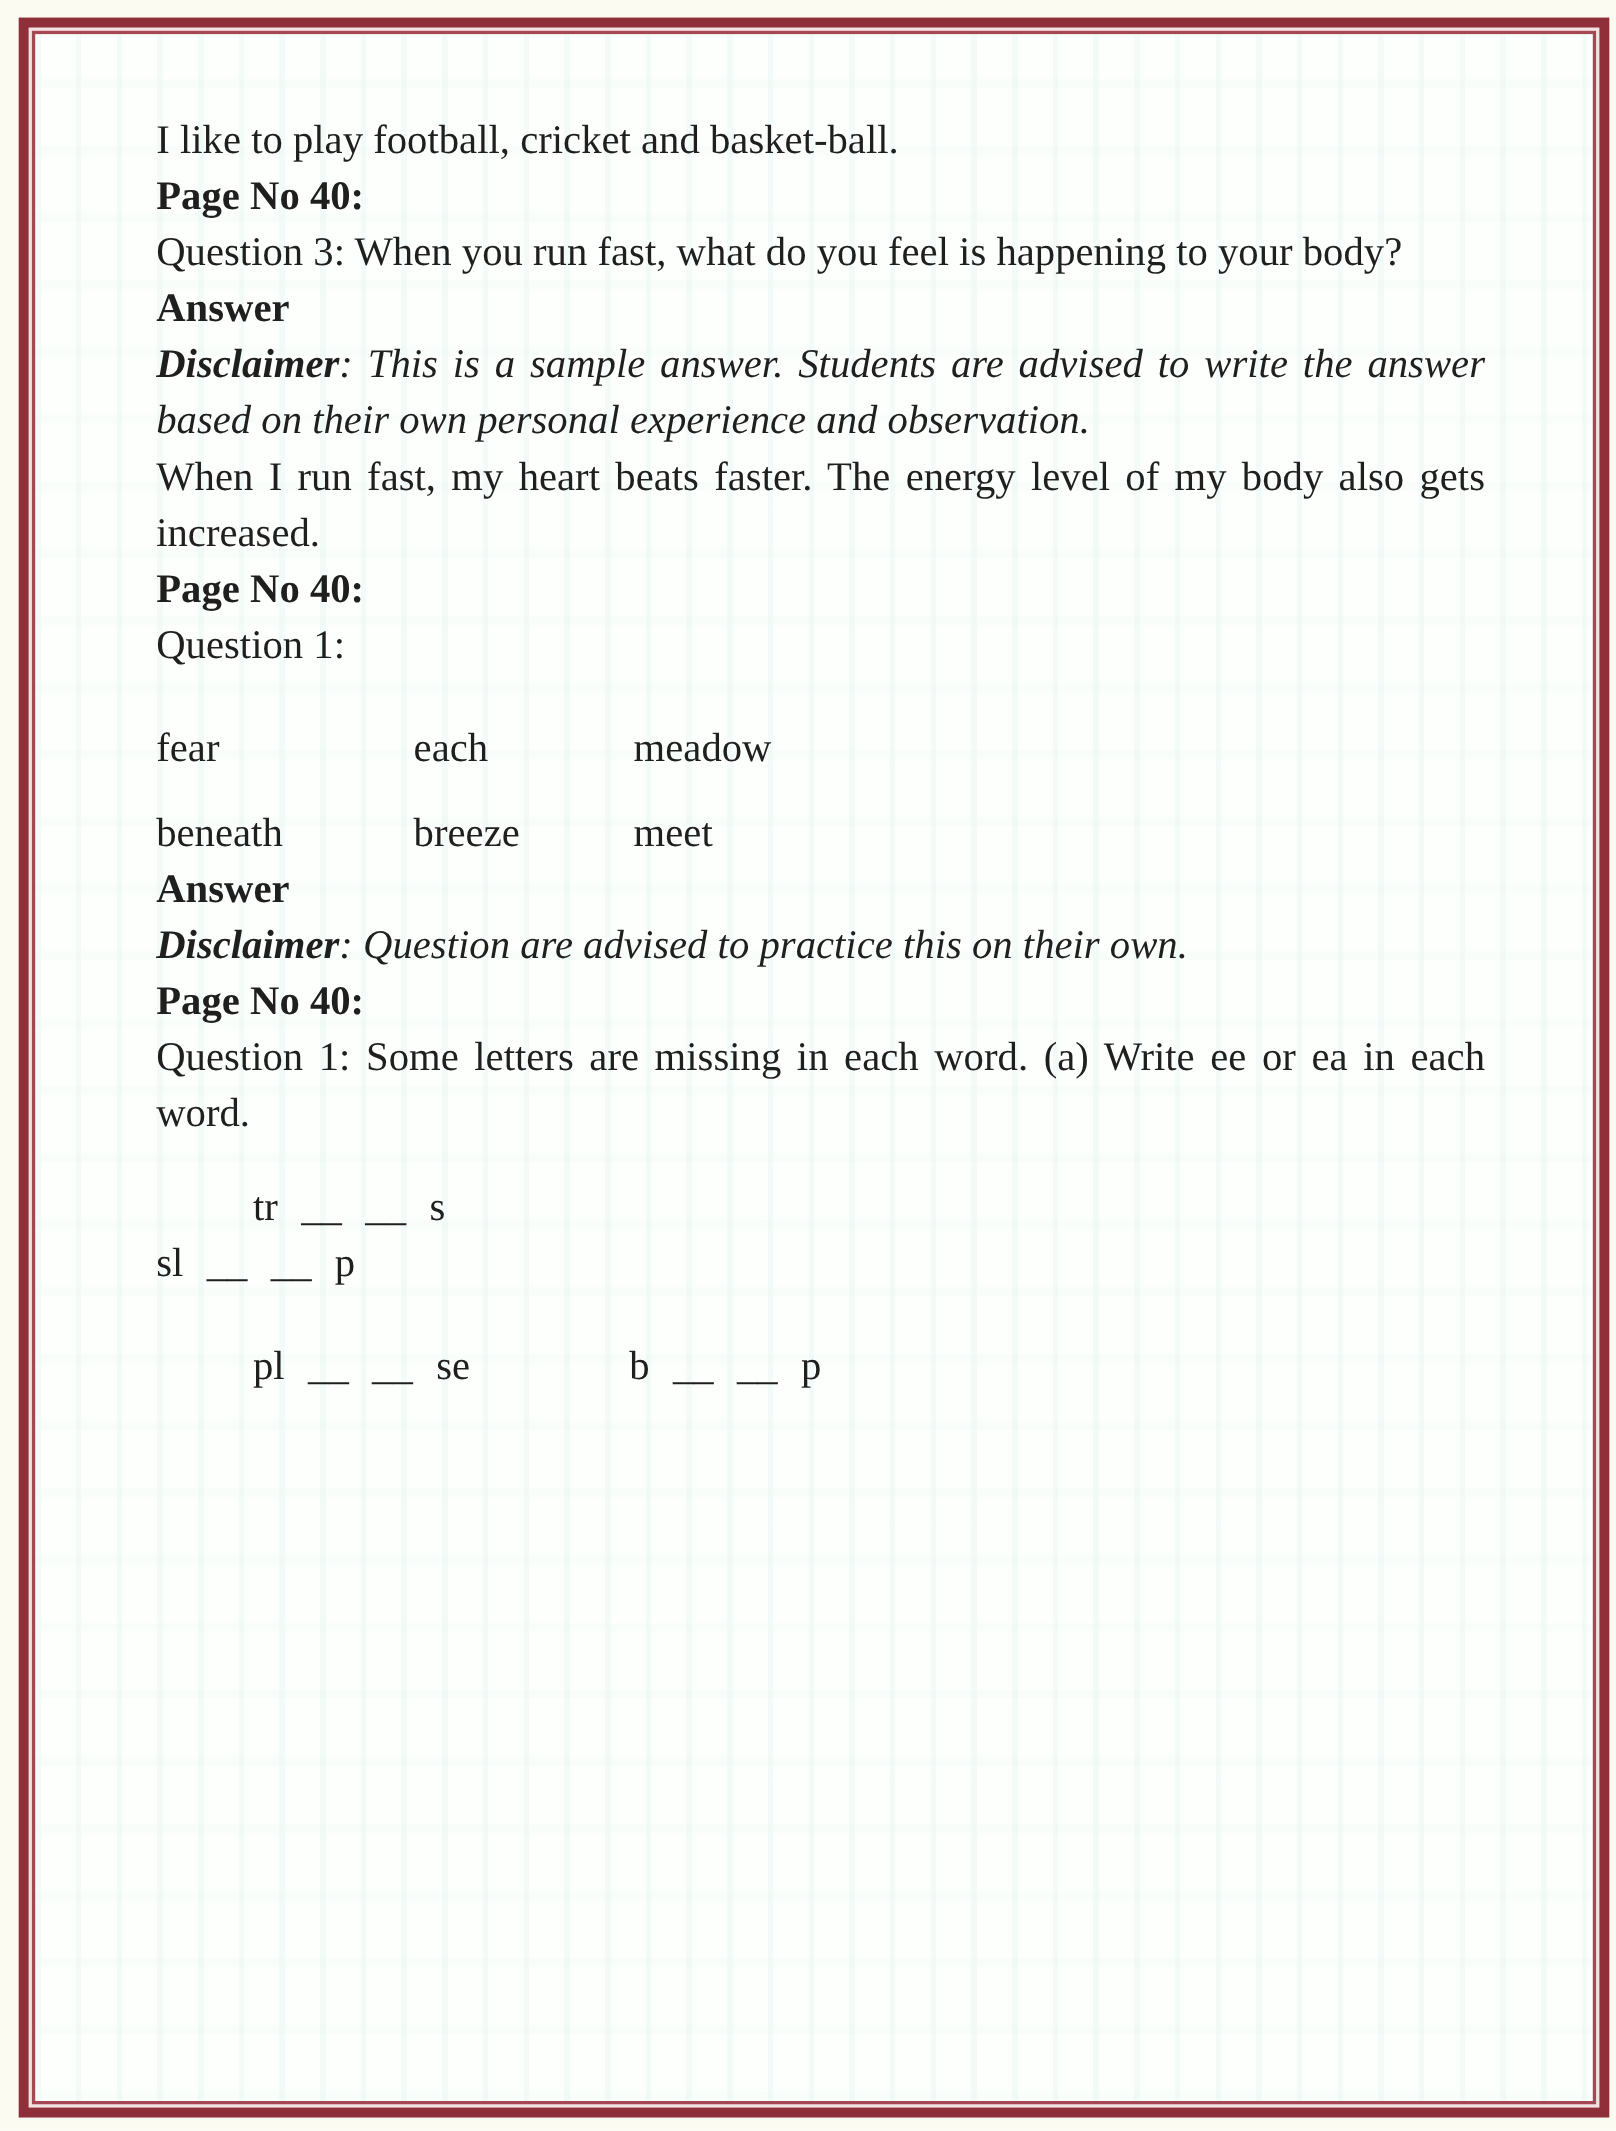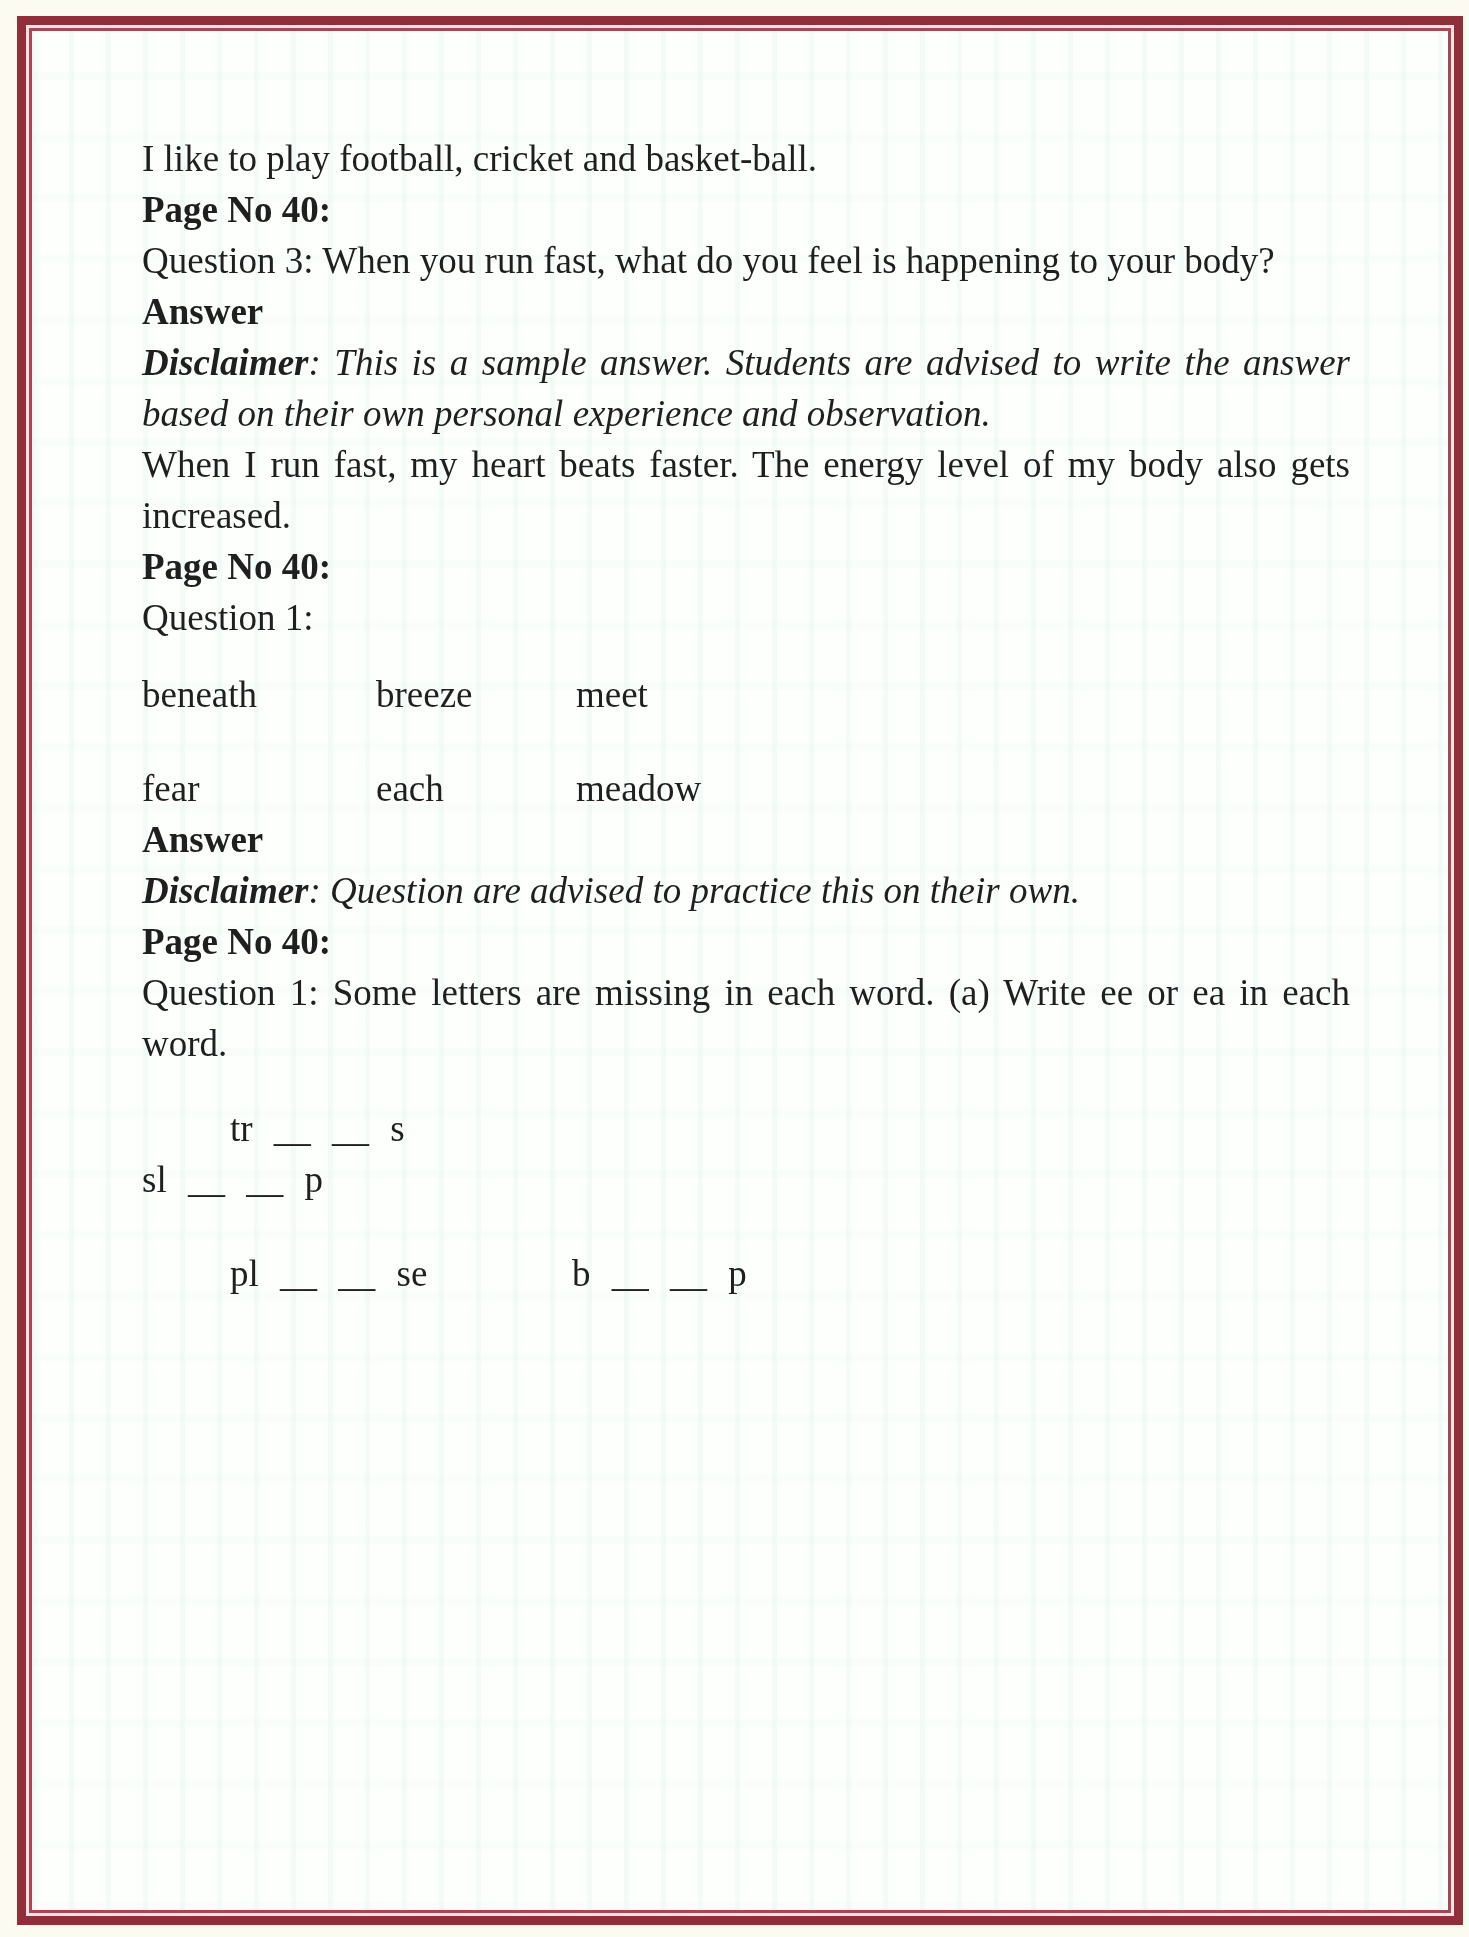--- a/index.html
+++ b/index.html
@@ -26,21 +26,21 @@
     width: 100%; height: 100%;
     box-sizing: border-box;
     border: 3px solid var(--inner, #a64753);
     background: var(--content-bg, #fdfffc);
     background-image:
       repeating-linear-gradient(90deg, rgba(198,234,230,0.18) 0 5px, rgba(255,255,255,0) 5px 37px),
       repeating-linear-gradient(0deg, rgba(210,240,236,0.10) 0 8px, rgba(255,255,255,0) 8px 61px);
   }
   .content {
     box-sizing: border-box;
-    padding: 102px 98px 0 110px;
+    padding: 71px 98px 0 110px;
     font-size: 37px;
     line-height: 51px;
   }
   .content p, .content h2 { margin: 0; padding: 0; }
   .para { text-align: justify; }
   .page-heading {
     text-align: left;
     font-weight: bold;
     font-size: 37px;
   }
@@ -83,30 +83,30 @@
         <p class="answer-label mt17">Answer</p>
 
         <p class="disclaimer mt21"><span class="lbl">Disclaimer</span><span>: This is a sample answer. Students are advised to write the answer based on their own personal experience and observation.</span></p>
 
         <p class="para mt21">When I run fast, my heart beats faster. The energy level of my body also gets increased.</p>
 
         <h2 class="page-heading mt90">Page No 40:</h2>
 
         <p class="q-label mt20">Question 1:</p>
 
+        <div class="word-row mt43">
+          <span class="word-col1">fear</span>
+          <span class="word-col2">each</span>
+          <span>meadow</span>
+        </div>
+
         <div class="word-row mt26">
           <span class="word-col1">beneath</span>
           <span class="word-col2">breeze</span>
           <span>meet</span>
-        </div>
-
-        <div class="word-row mt43">
-          <span class="word-col1">fear</span>
-          <span class="word-col2">each</span>
-          <span>meadow</span>
         </div>
 
         <p class="answer-label mt40">Answer</p>
 
         <p class="disclaimer mt20"><span class="lbl">Disclaimer</span><span>: Question are advised to practice this on their own.</span></p>
 
         <h2 class="page-heading mt89">Page No 40:</h2>
 
         <p class="para mt18"><span class="q-label">Question 1:</span><span> Some letters are missing in each word. (a) Write ee or ea in each word.</span></p>
 

